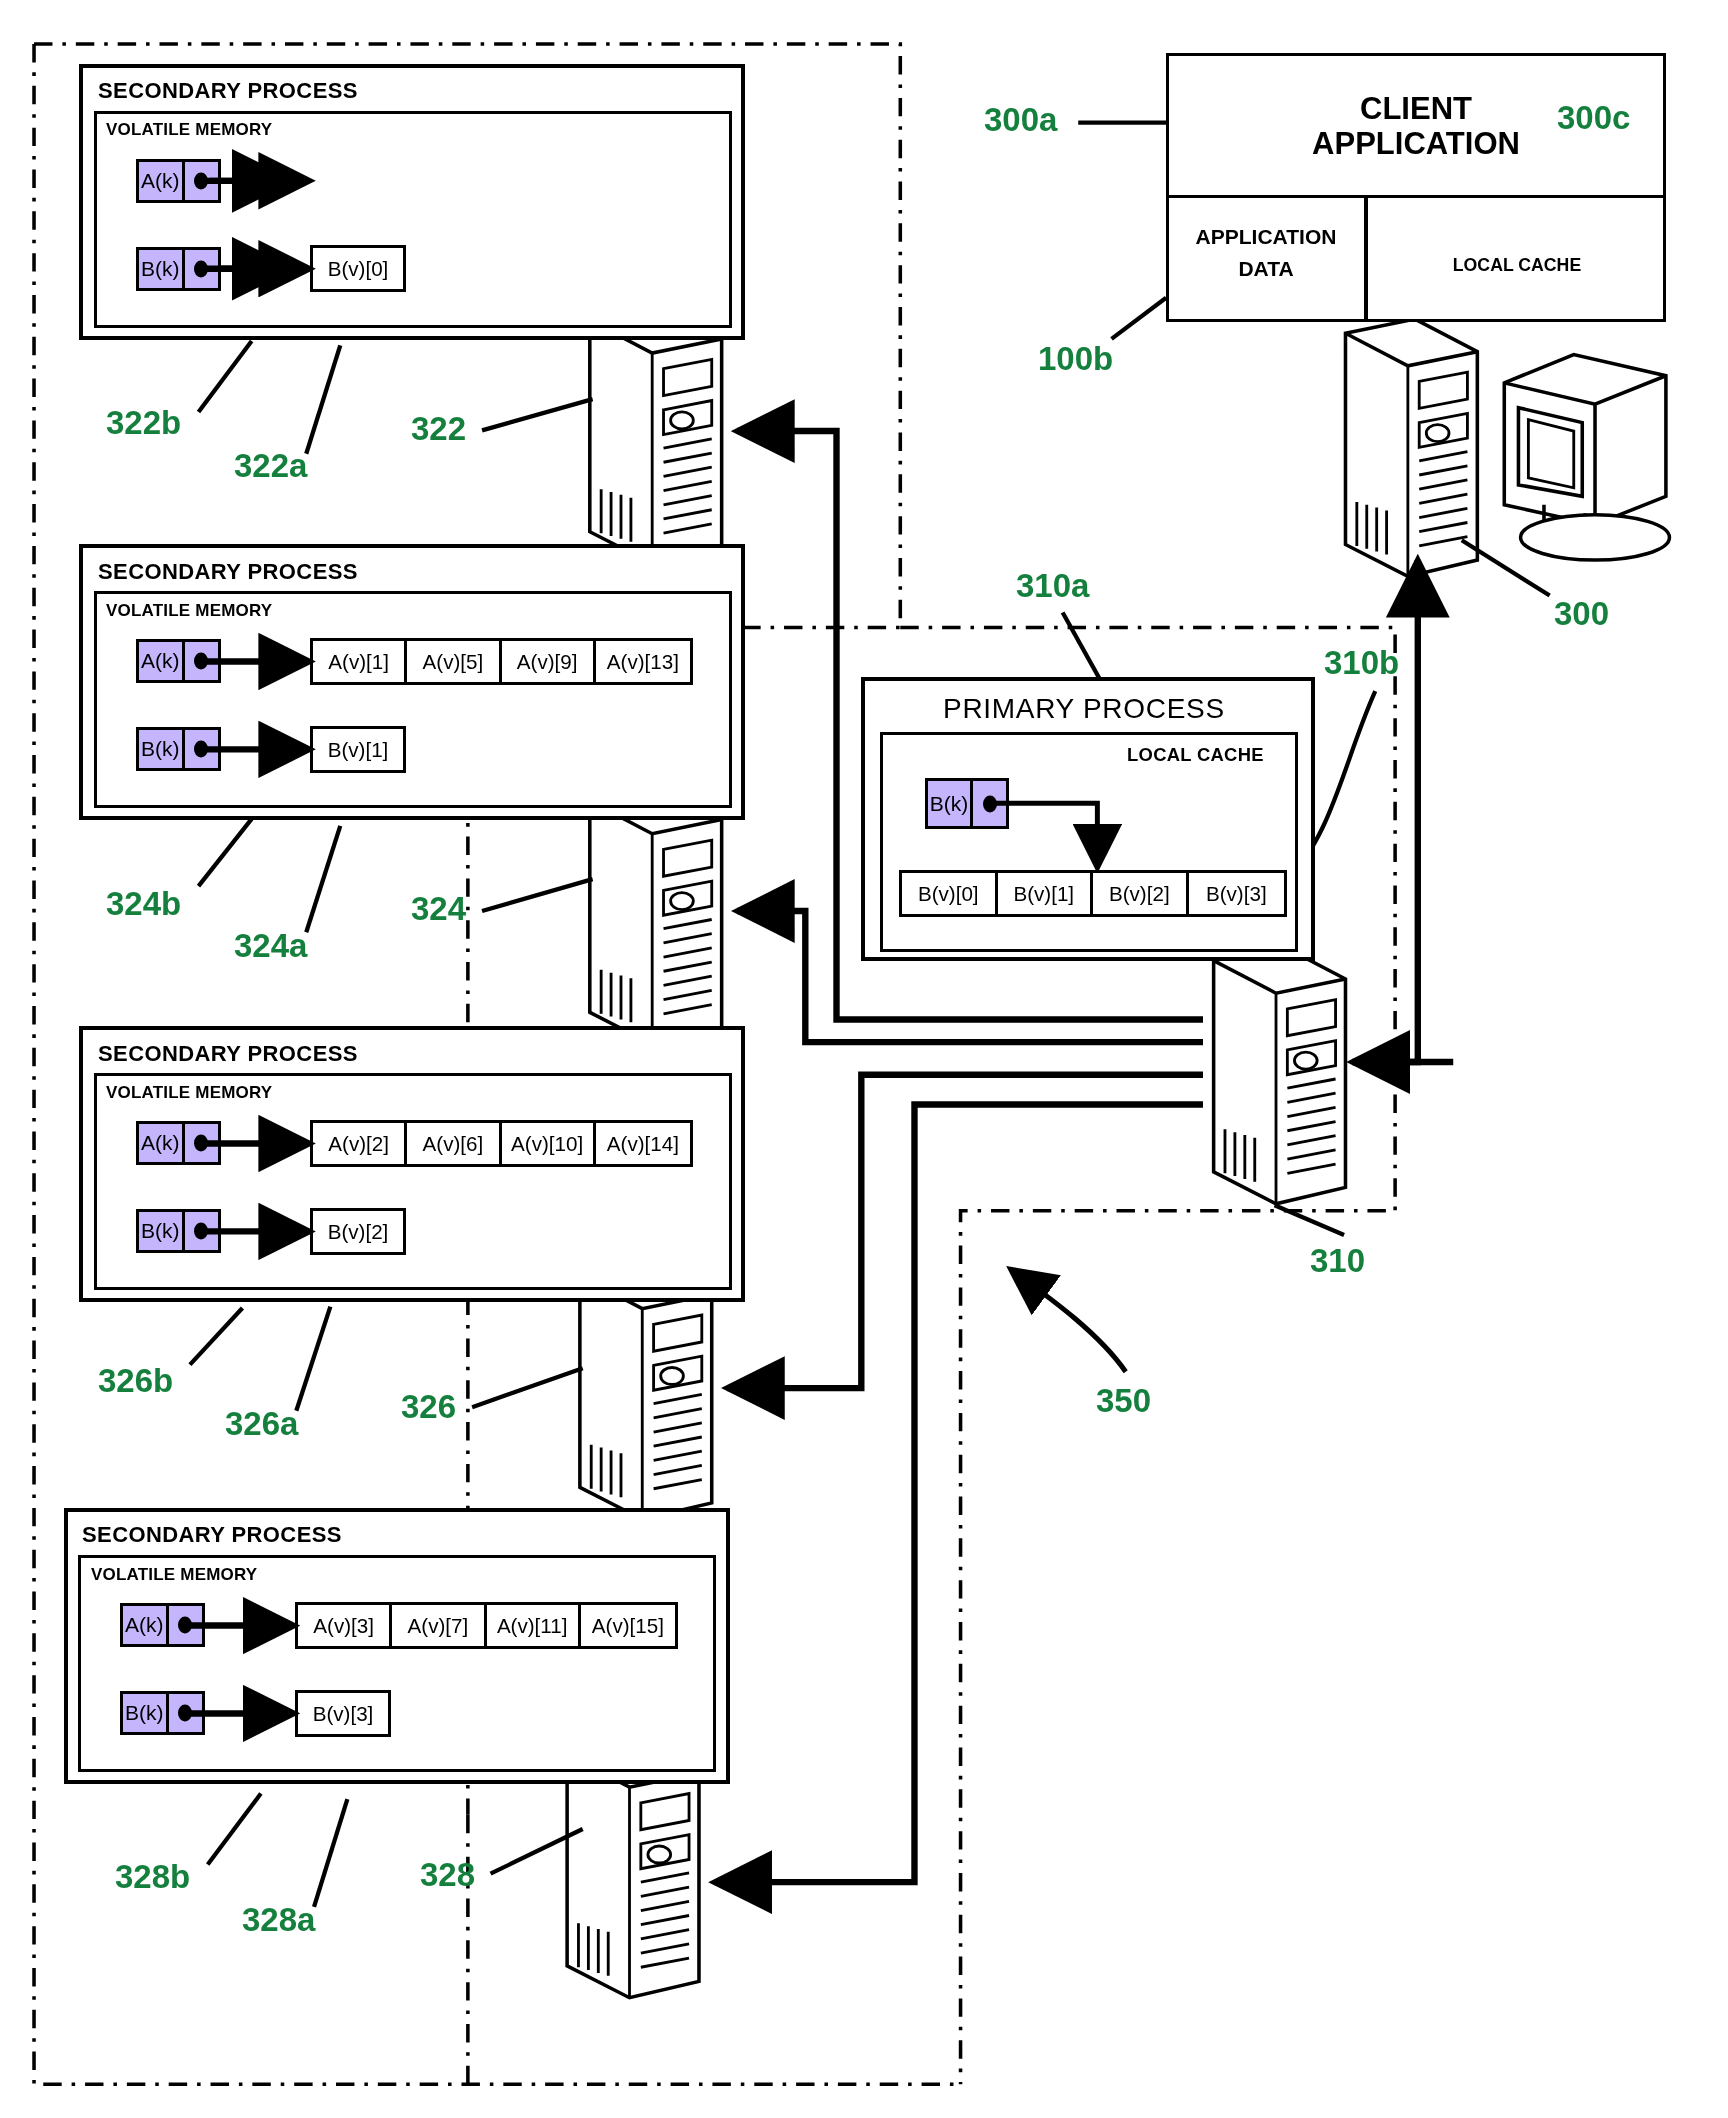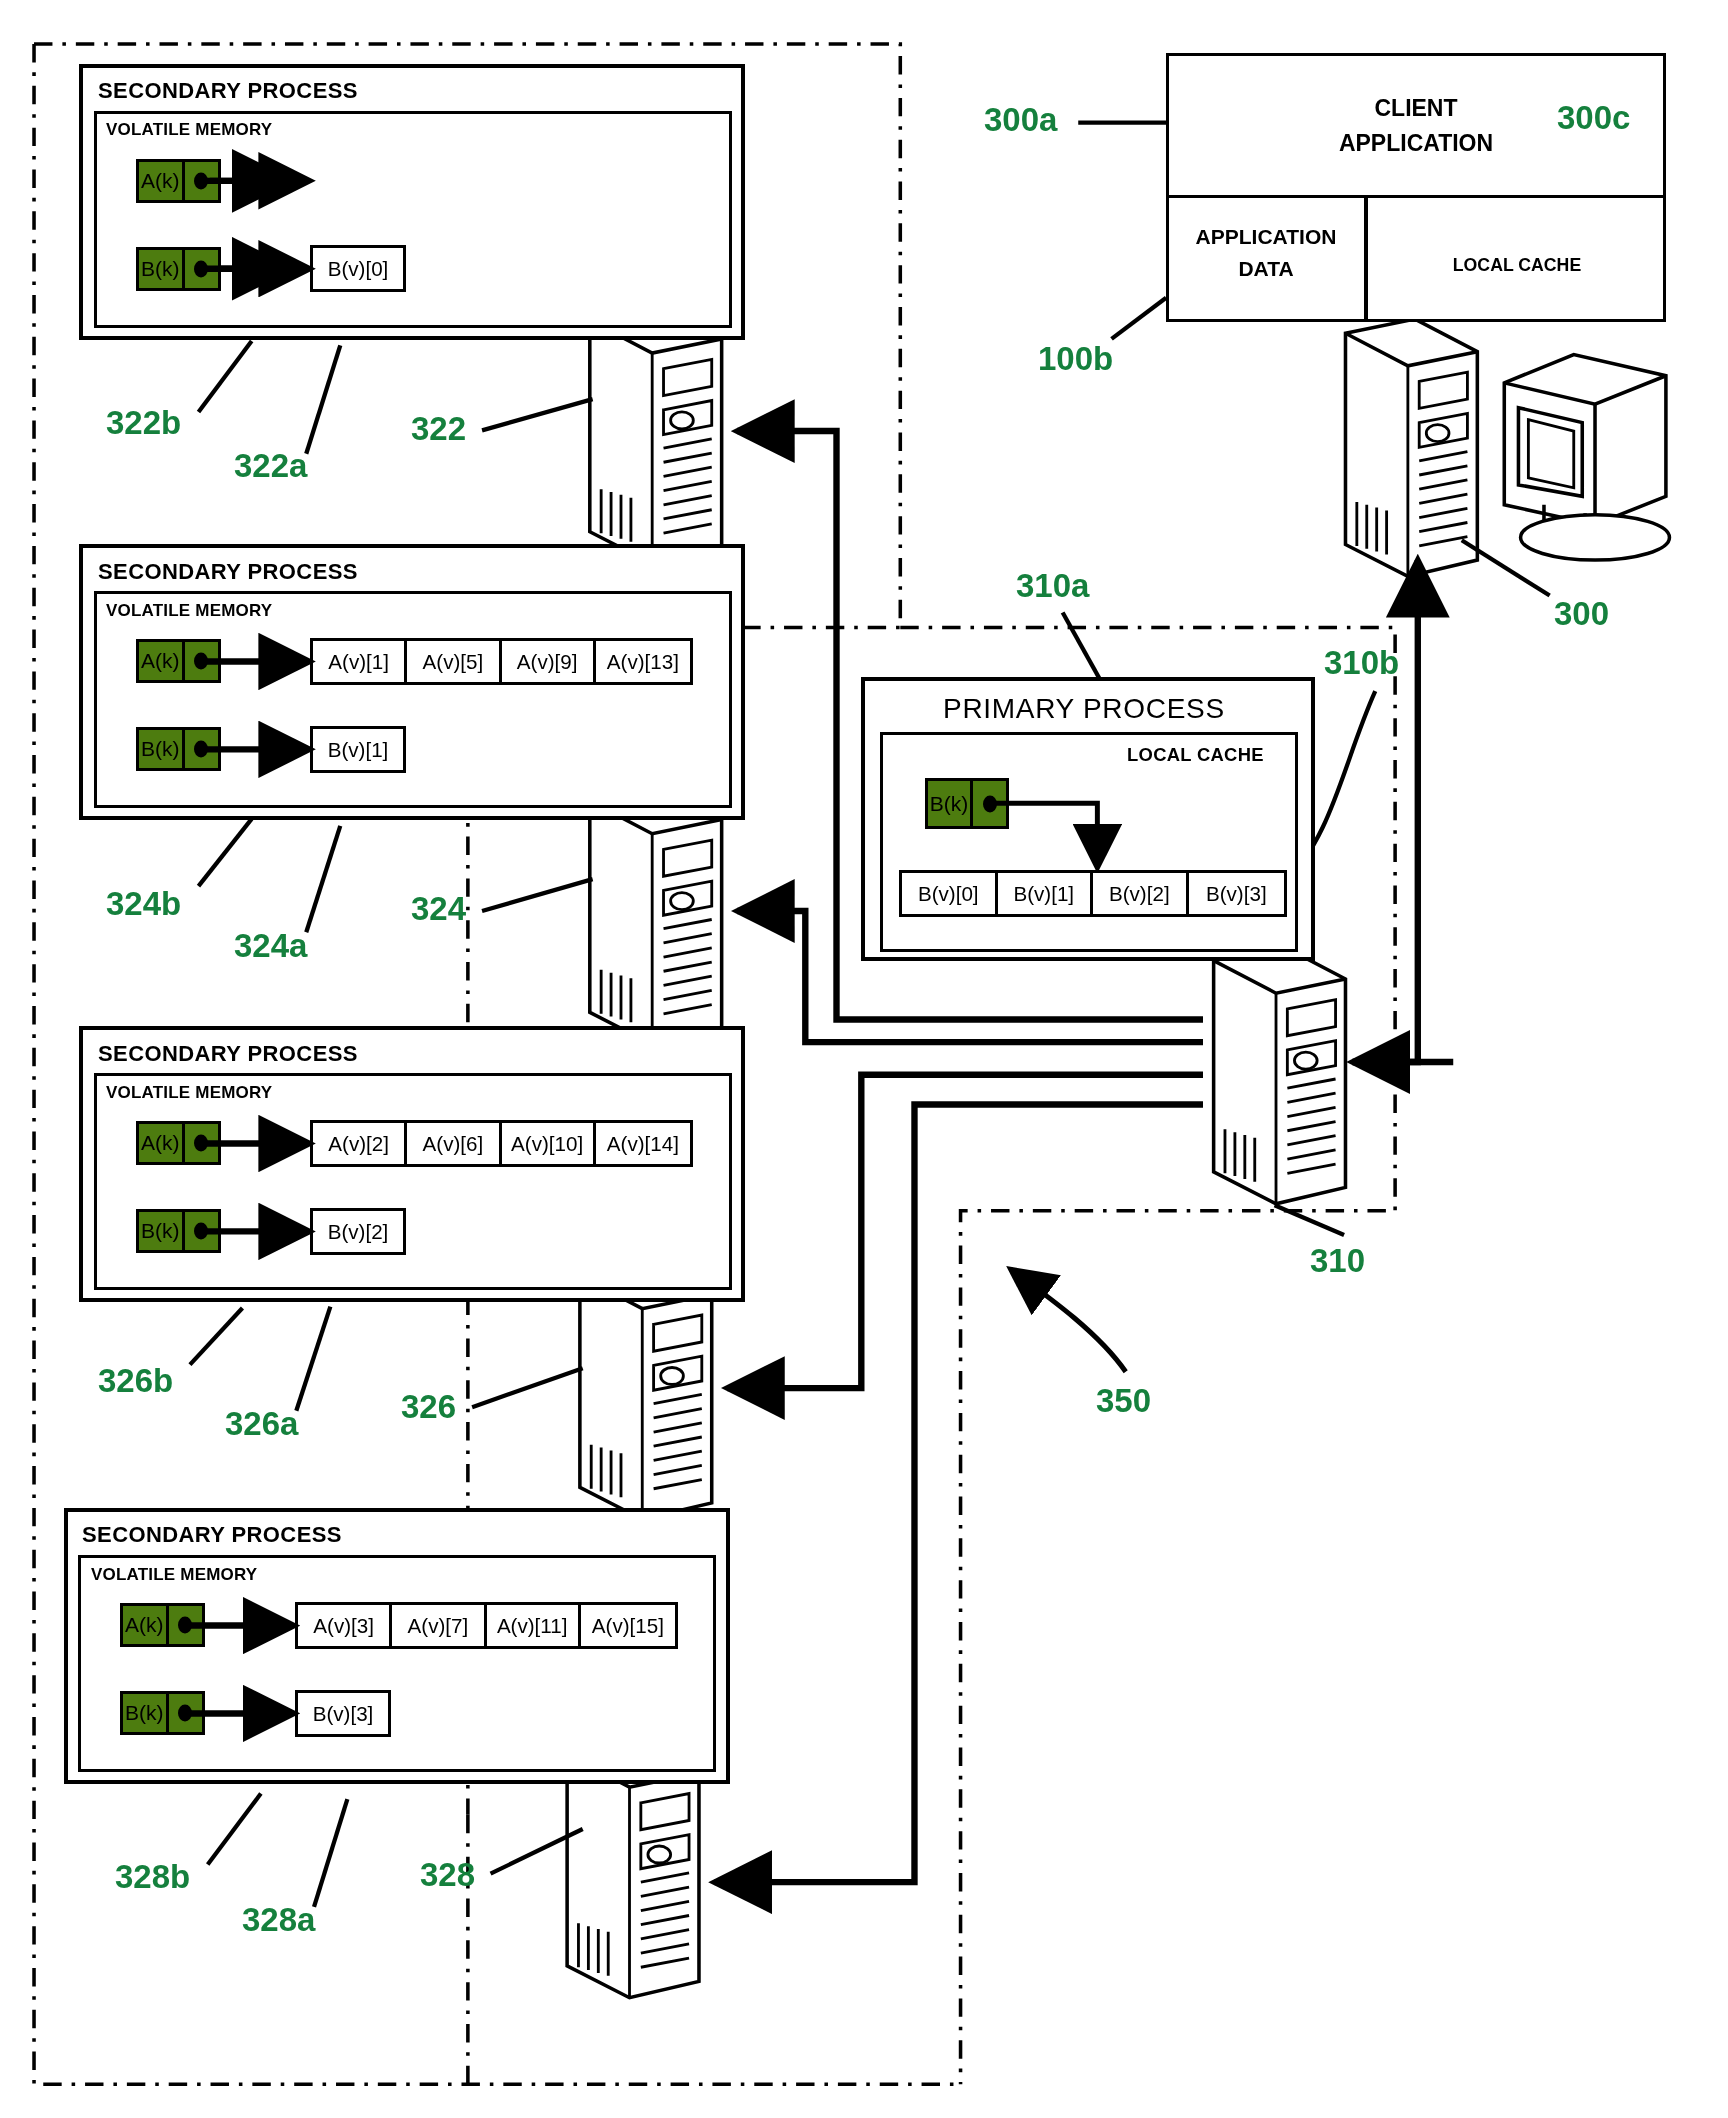--- a/index.html
+++ b/index.html
@@ -67,21 +67,21 @@
     font-size: 18.4px;
     letter-spacing: 0.3px;
     color: #000;
     white-space: nowrap;
   }
   
   .keycell {
     position: absolute;
     box-sizing: border-box;
     border: 3.5px solid #000;
-    background: #4d7c0f;
+    background: #c4b5fd;
     display: flex;
   }
   .keycell .kname {
     flex: 0 0 54%;
     border-right: 3.5px solid #000;
     display: flex;
     align-items: center;
     justify-content: center;
     font-size: 21px;
     color: #000;
@@ -401,21 +401,21 @@
   <div class="valrow" style="left:295px; top:1690px; width:96px; height:47px;">
     <div class="vcell" style="width:96px;">B(v)[3]</div>
   </div>
 
   <div class="ref" style="left:115px; top:1858px;">328b</div>
   <div class="ref" style="left:242px; top:1901px;">328a</div>
   <div class="ref" style="left:420px; top:1856px;">328</div>
 
   <div class="client-box" style="left:1166px; top:53px; width:500px; height:269px;"></div>
   <div class="client-box" style="left:1166px; top:53px; width:500px; height:145px; border-bottom-width:3.5px;"></div>
-  <div class="client-label" style="left:1166px; top:91px; width:500px; font-size:23px; line-height:35px;">
+  <div class="client-label" style="left:1166px; top:91px; width:500px; font-size:31px; line-height:35px;">
     <span>CLIENT</span><br>
     <span>APPLICATION</span>
   </div>
 
   <div style="position:absolute; left:1364px; top:198px; width:3.5px; height:124px; background:#000;"></div>
   <div class="client-label" style="left:1166px; top:221px; width:200px; font-size:21px; line-height:32px;">
     <span>APPLICATION</span><br>
     <span>DATA</span>
   </div>
   <div class="client-label" style="left:1368px; top:255px; width:298px; font-size:17.7px;">LOCAL CACHE</div>

